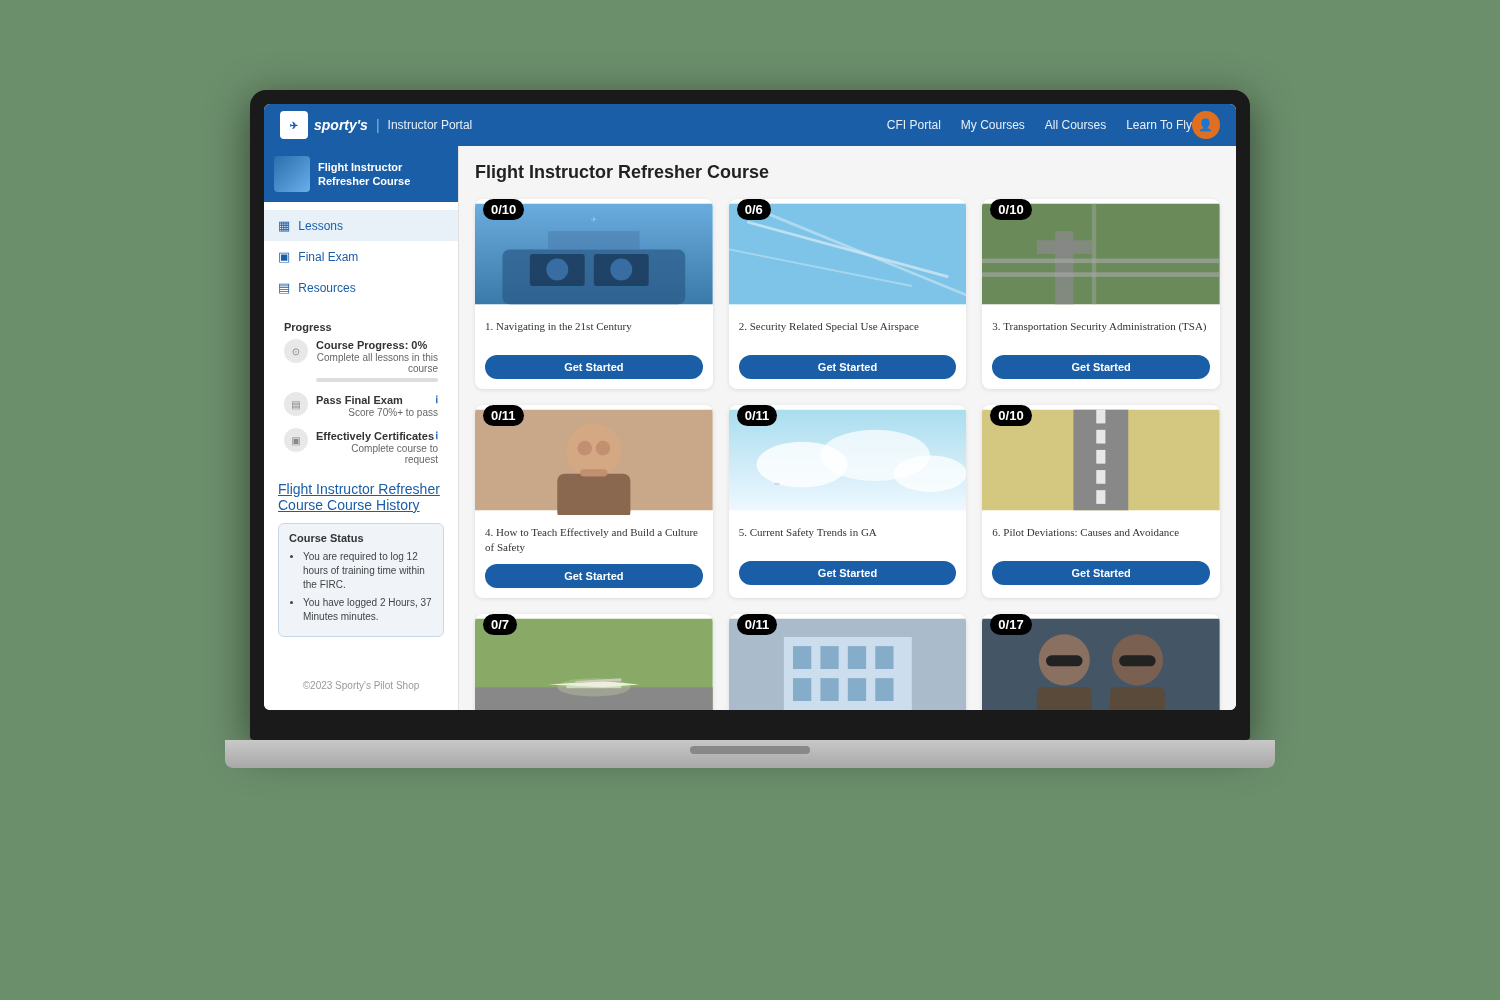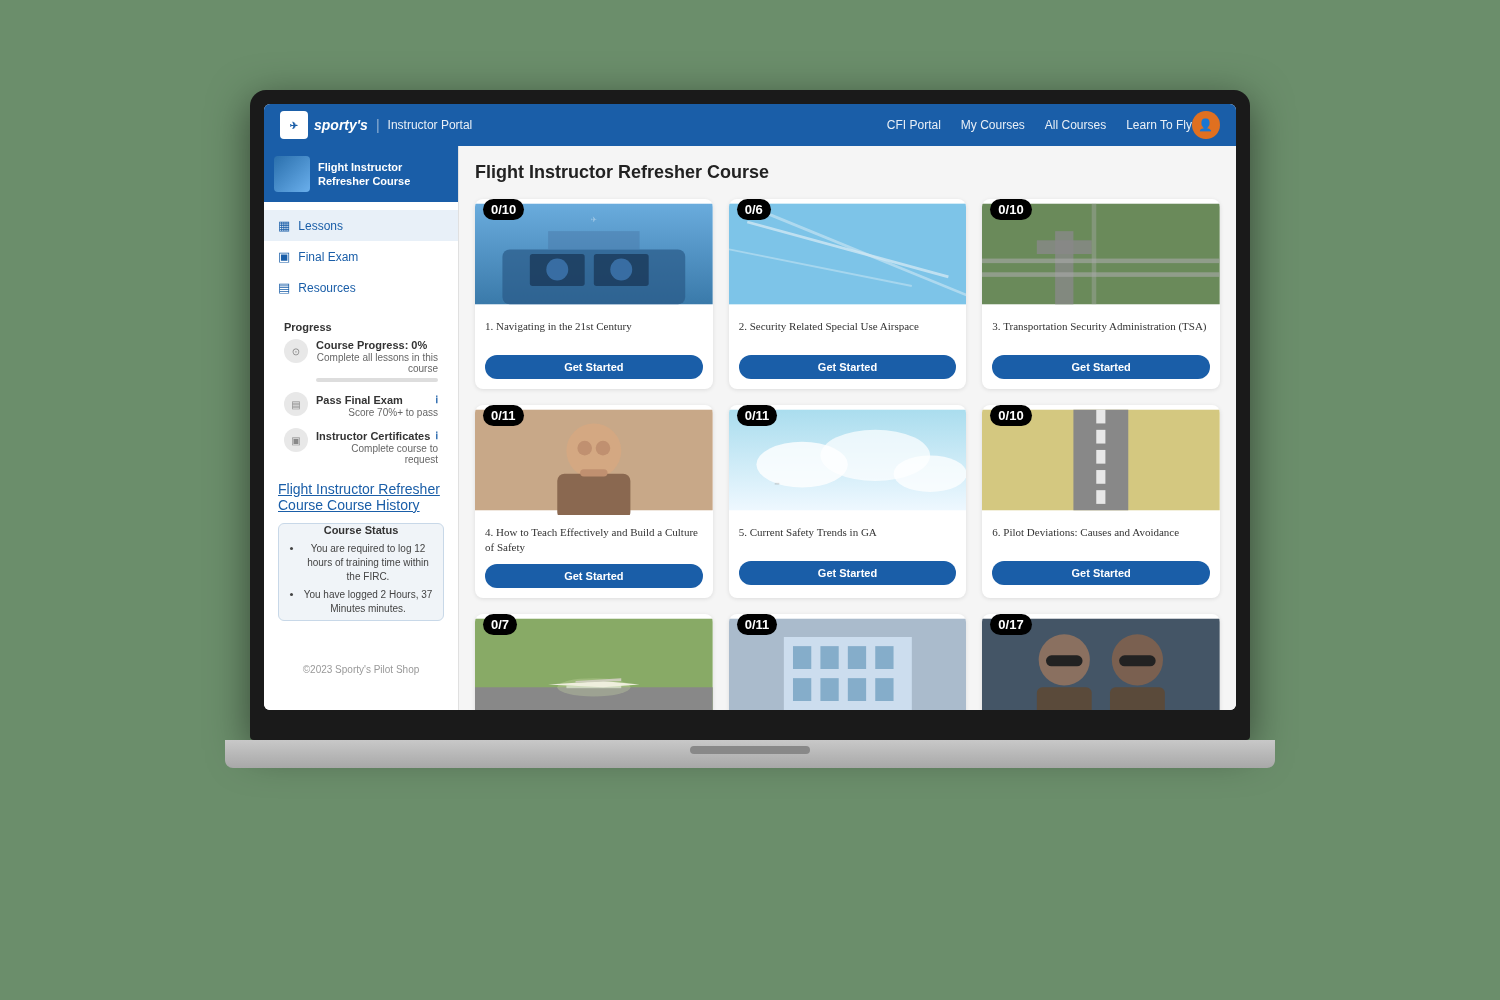--- a/index.html
+++ b/index.html
@@ -287,22 +287,21 @@
       text-decoration: underline;
       padding: 2px 14px;
       display: block;
     }
 
     .course-status-box {
       margin: 8px 14px;
       background: #f0f4f8;
       border: 1px solid #c8d8e8;
       border-radius: 6px;
-      padding: 0 10px;
-      text-align: center;
+      padding: 8px 10px;
     }
 
     .course-status-title {
       font-size: 11px;
       font-weight: bold;
       color: #333;
       margin-bottom: 6px;
     }
 
     .course-status-list {
@@ -478,21 +477,21 @@
                   <span class="progress-label-info">ℹ</span>
                 </div>
                 <div class="progress-sub">Score 70%+ to pass</div>
               </div>
             </div>
 
             <div class="progress-item">
               <div class="progress-icon">▣</div>
               <div class="progress-info">
                 <div class="progress-label">
-                  <span>Instructor Certificates</span>
+                  <span>Effectively Certificates</span>
                   <span class="progress-label-info">ℹ</span>
                 </div>
                 <div class="progress-sub">Complete course to request</div>
               </div>
             </div>
           </div>
 
           <a class="sidebar-link">Flight Instructor Refresher Course Course History</a>
 
           <div class="course-status-box">

